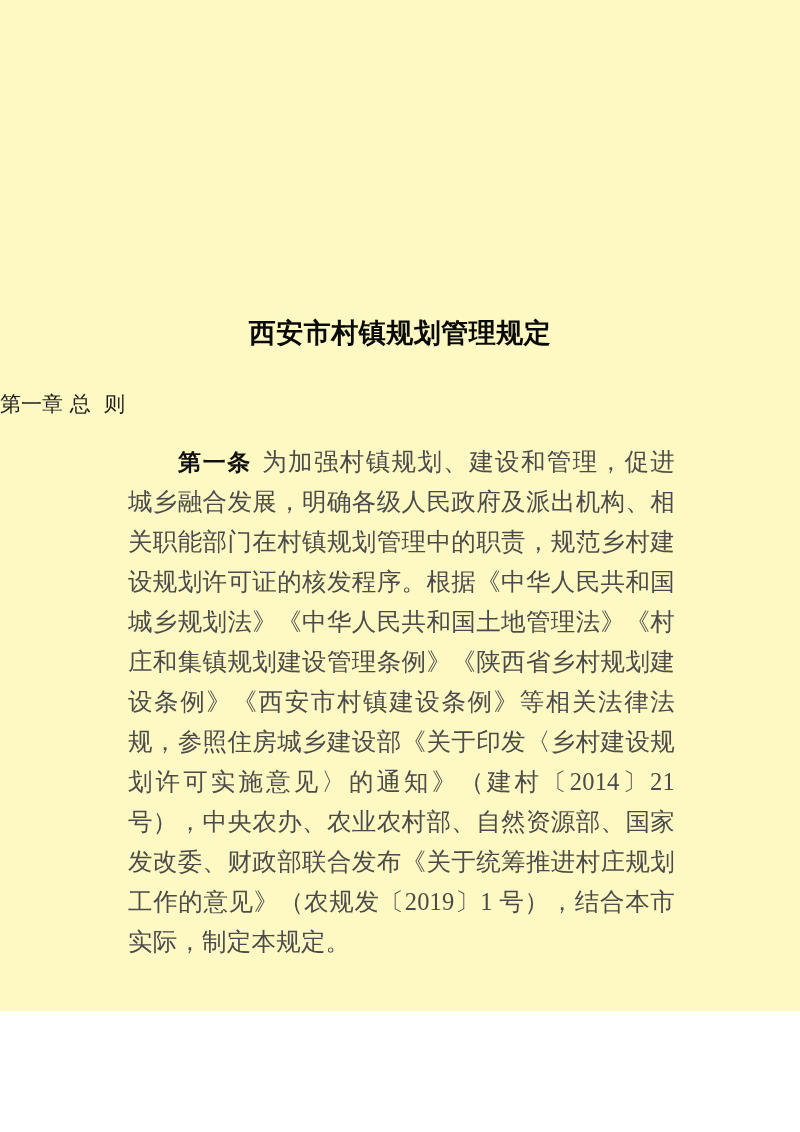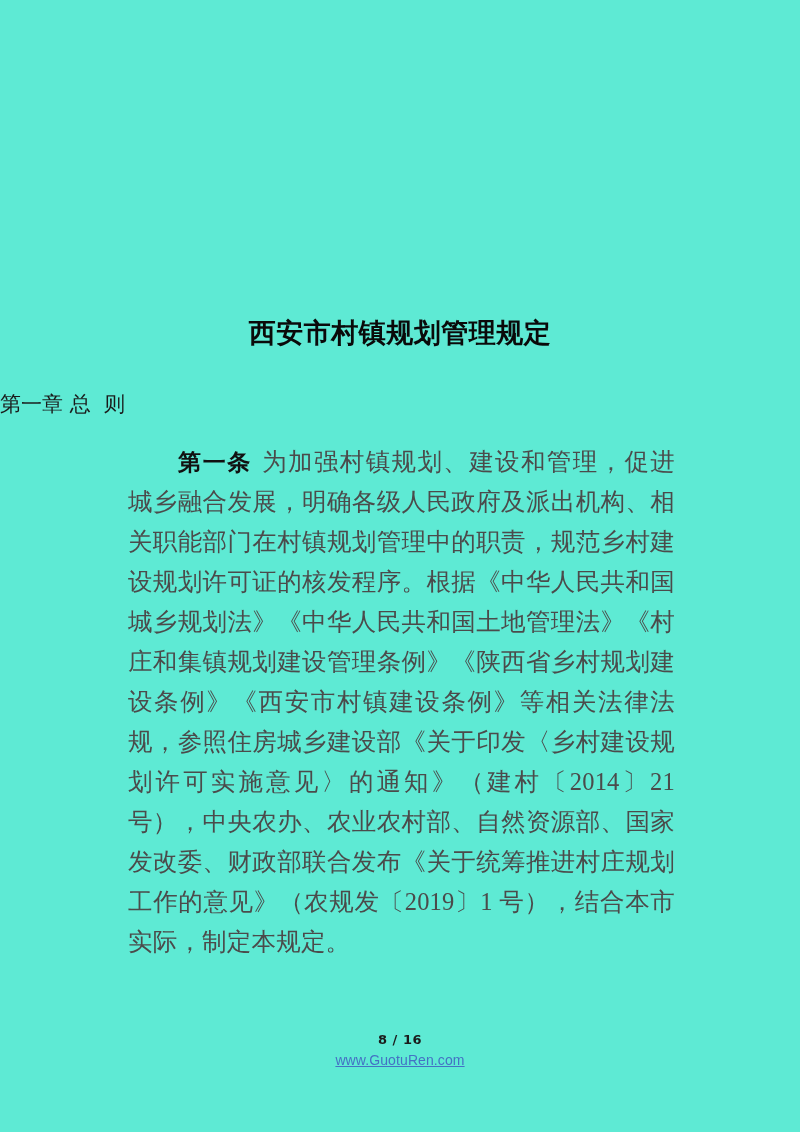--- a/index.html
+++ b/index.html
@@ -8,23 +8,23 @@
     padding: 0;
     background: #ffffff;
   }
   body {
     font-family: "Liberation Serif", "DejaVu Serif", serif;
   }
 
   .page {
     position: relative;
     width: 800px;
-    height: 1132px;
+    height: 1011px;
     margin: 0 auto;
-    background: #5eead4;
+    background: #fef9c3;
     overflow: hidden;
     box-sizing: border-box;
   }
 
   
   .doc-title {
     position: absolute;
     left: 0;
     right: 0;
     top: 298px;

